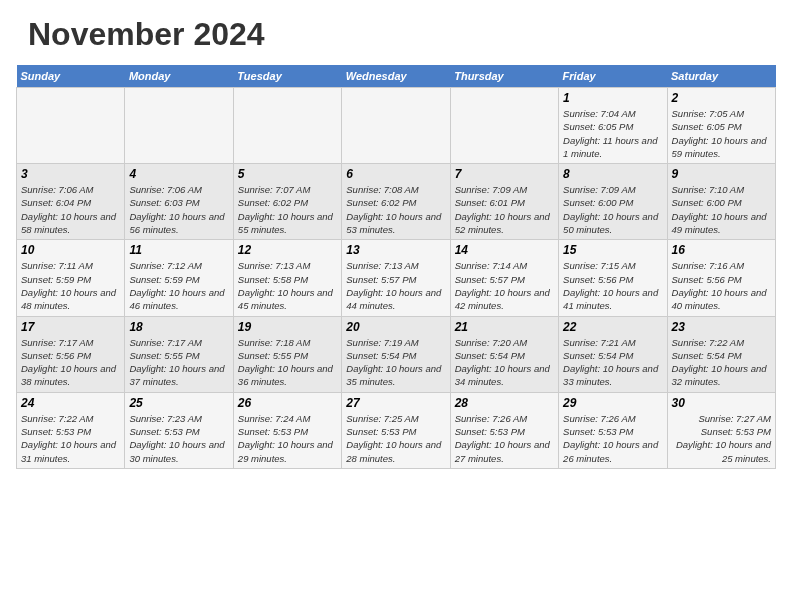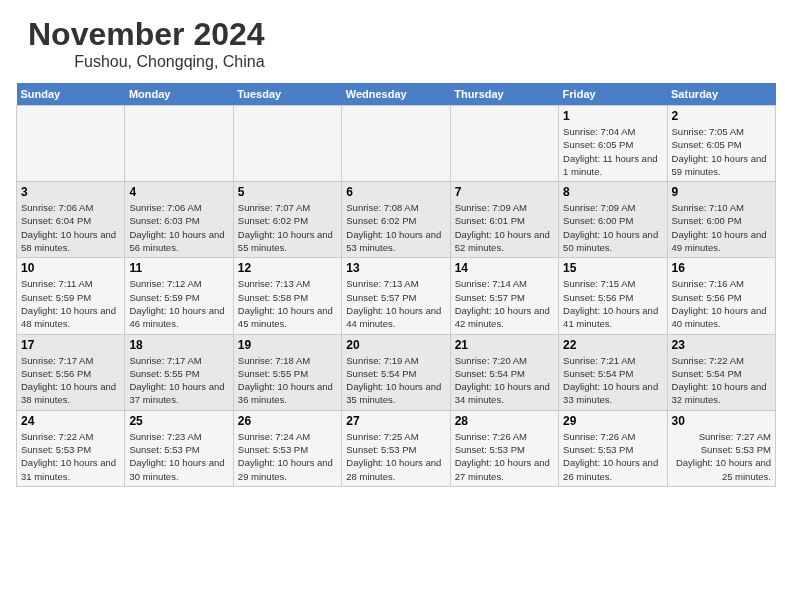--- a/index.html
+++ b/index.html
@@ -43,20 +43,21 @@
     }
     .title-block h2 {
       font-size: 16px;
       font-weight: normal;
       color: #333;
     }
     table {
       width: 100%;
       border-collapse: collapse;
       font-size: 10px;
+      font-style: italic;
     }
     thead th {
       background-color: #4a7ec7;
       color: #fff;
       padding: 5px 4px;
       text-align: left;
       font-size: 11px;
     }
     tbody td {
       border: 1px solid #ccc;
@@ -85,21 +86,20 @@
     td.empty {
       background-color: #f5f5f5;
     }
   </style>
 </head>
 <body>
 
 <div class="header">
   <div class="title-block">
     <h1>November 2024</h1>
-    <h2>Fushou, Chongqing, China</h2>
   </div>
 </div>
 
 <table>
   <thead>
     <tr id="header-row">
         <th>Sunday</th>
         <th>Monday</th>
         <th>Tuesday</th>
         <th>Wednesday</th>

